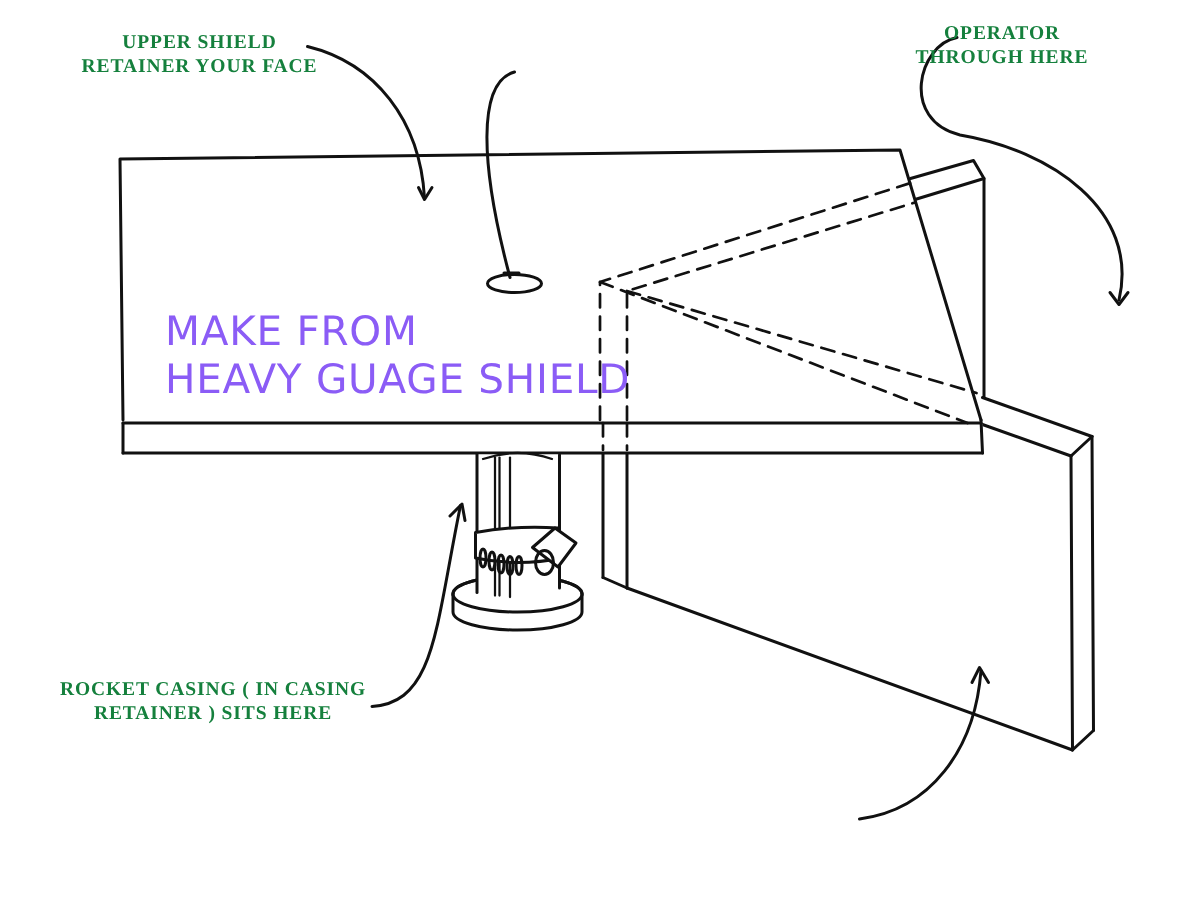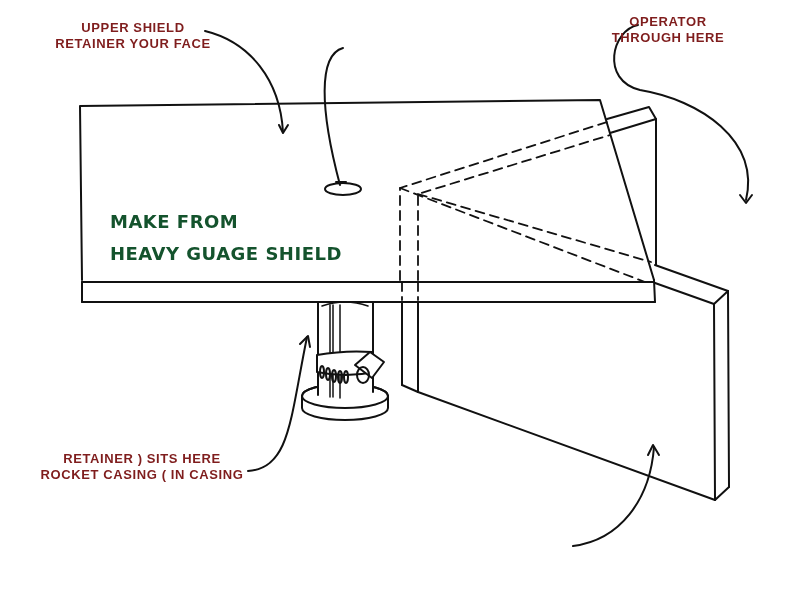--- a/index.html
+++ b/index.html
@@ -1,35 +1,35 @@
 <!DOCTYPE html>
 <html><head>
   <meta charset="utf-8">
   <style>
     html, body { margin: 0; padding: 0; background: #ffffff; }
     body { width: 800px; height: 607px; position: relative; overflow: hidden; }
     #stage { position: absolute; left: 0; top: 0; width: 800px; height: 607px; }
     .label {
       position: absolute;
-      font-family: Liberation Sans, sans-serif;
+      font-family: Liberation Serif, serif;
       font-weight: bold;
       font-size: 13px;
       line-height: 16px;
-      color: #7f1d1d;
+      color: #15803d;
       letter-spacing: 0.6px;
       white-space: nowrap;
     }
     .center { text-align: center; }
     .big {
       position: absolute;
       font-family: "DejaVu Sans", sans-serif;
-      font-weight: bold;
-      font-size: 18px;
+      font-weight: normal;
+      font-size: 27px;
       line-height: 32px;
-      color: #14532d;
+      color: #8b5cf6;
       letter-spacing: 0.5px;
       white-space: nowrap;
     }
     svg line, svg path, svg polyline, svg polygon, svg ellipse, svg rect { stroke: #111; fill: none; stroke-width: 2; stroke-linecap: round; stroke-linejoin: round; }
     svg .dash { stroke-dasharray: 9 6; stroke-width: 1.8; }
     svg .thin { stroke-width: 1.5; }
     svg .fillw { fill: #fff; }
   </style>
 </head>
 <body>
@@ -130,18 +130,18 @@
     <div>RETAINER YOUR FACE</div>
   </div>
 
 
   <div class="label center" style="left:608px; top:14px; width:120px;">
     <div>OPERATOR</div>
     <div>THROUGH HERE</div>
   </div>
 
   <div class="label center" style="left:22px; top:451px; width:240px;">
+    <div>ROCKET CASING ( IN CASING</div>
     <div>RETAINER ) SITS HERE</div>
-    <div>ROCKET CASING ( IN CASING</div>
   </div>
 
 
 </div>
 
 </body></html>

